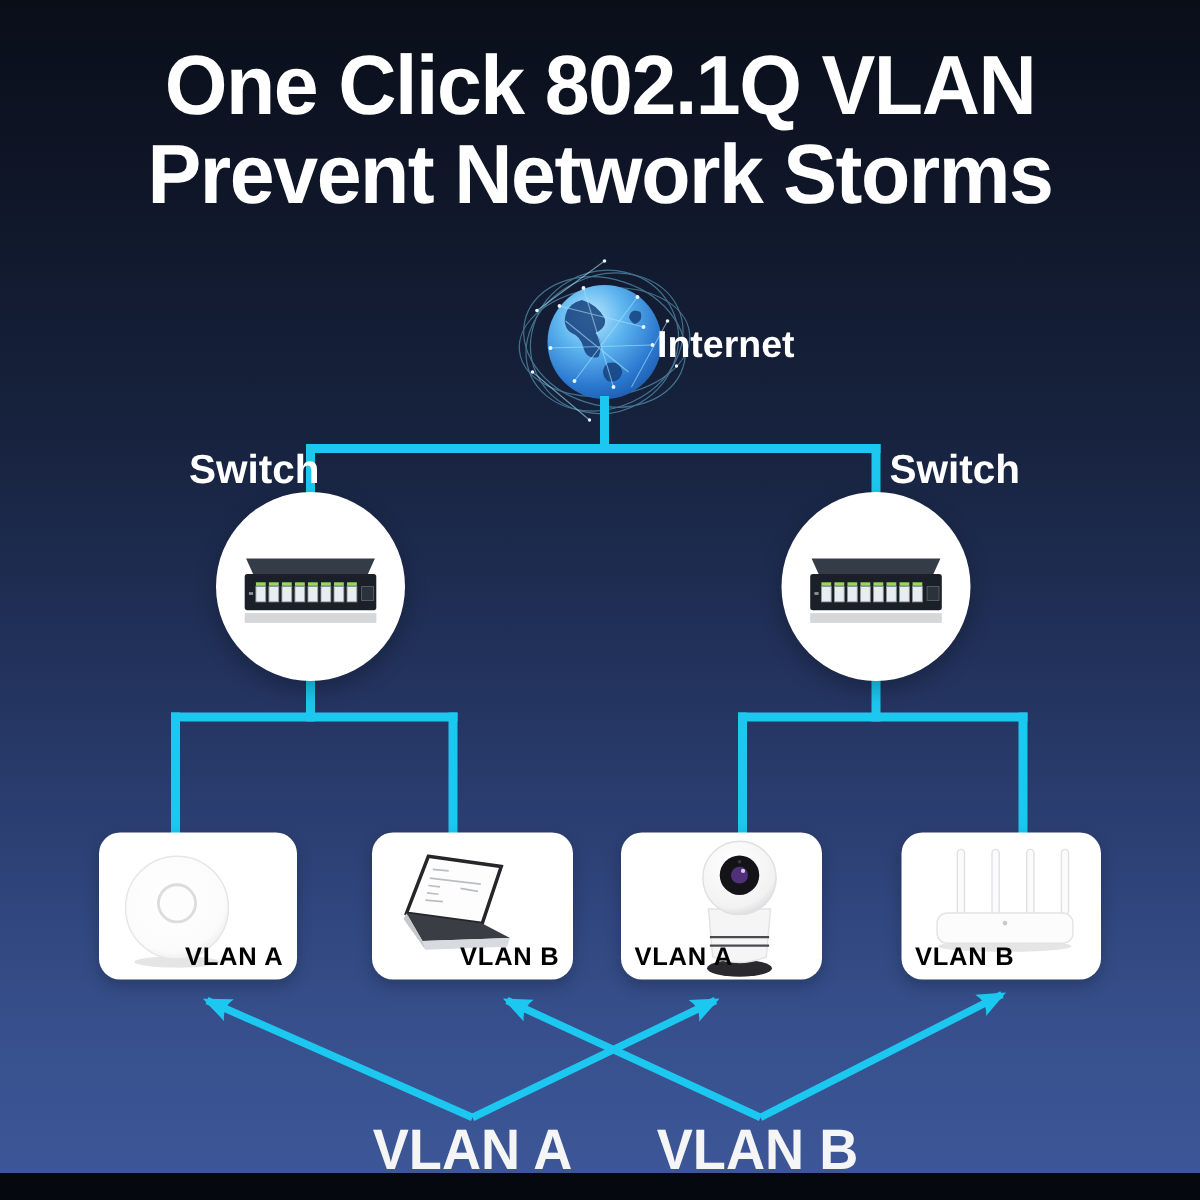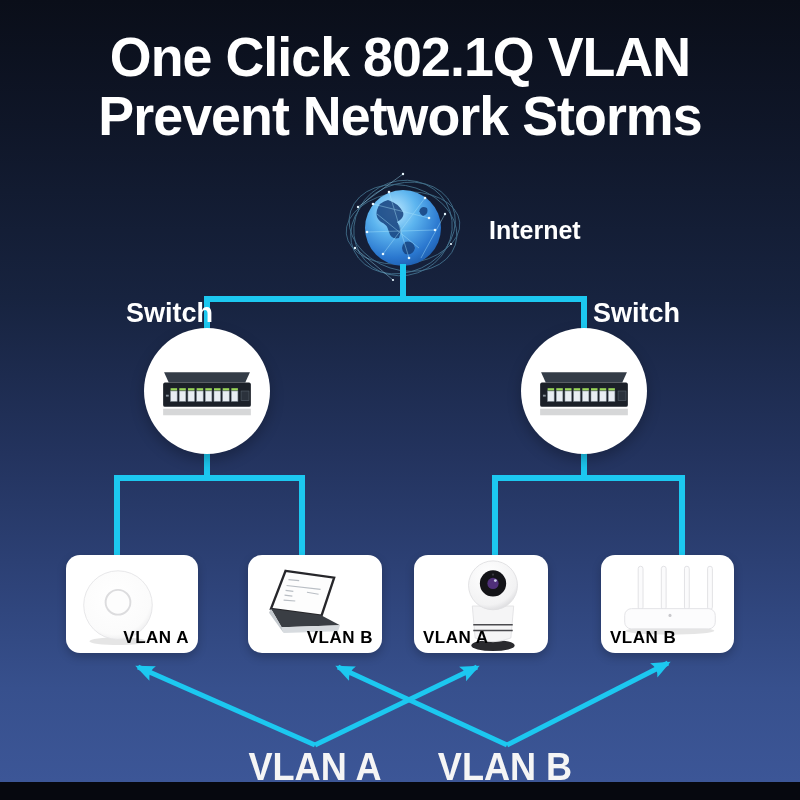--- a/index.html
+++ b/index.html
@@ -85,21 +85,21 @@
       <circle cx="56" cy="30" r="1.3"></circle>
         <circle cx="76" cy="96" r="1.3"></circle>
       <circle cx="112" cy="52" r="1.2"></circle>
         <circle cx="25" cy="45" r="1.2"></circle>
       <circle cx="70" cy="12" r="1.2"></circle>
         <circle cx="22" cy="86" r="1.2"></circle>
       <circle cx="118" cy="82" r="1.1"></circle>
         <circle cx="60" cy="118" r="1.1"></circle>
     </g>
   </svg>
-  <div class="abs net-label" style="left:489px;top:216px;">Internet</div>
+  <div class="abs net-label" style="left:438px;top:216px;">Internet</div>
 
   <div class="cline" style="left:400px;top:264px;width:6px;height:38px;"></div>
   <div class="cline" style="left:204px;top:296px;width:383px;height:6px;"></div>
   <div class="cline" style="left:204px;top:296px;width:6px;height:48px;"></div>
   <div class="cline" style="left:581px;top:296px;width:6px;height:48px;"></div>
 
   <div class="cline" style="left:204px;top:448px;width:6px;height:33px;"></div>
   <div class="cline" style="left:114px;top:475px;width:191px;height:6px;"></div>
   <div class="cline" style="left:114px;top:475px;width:6px;height:82px;"></div>
   <div class="cline" style="left:299px;top:475px;width:6px;height:82px;"></div>

